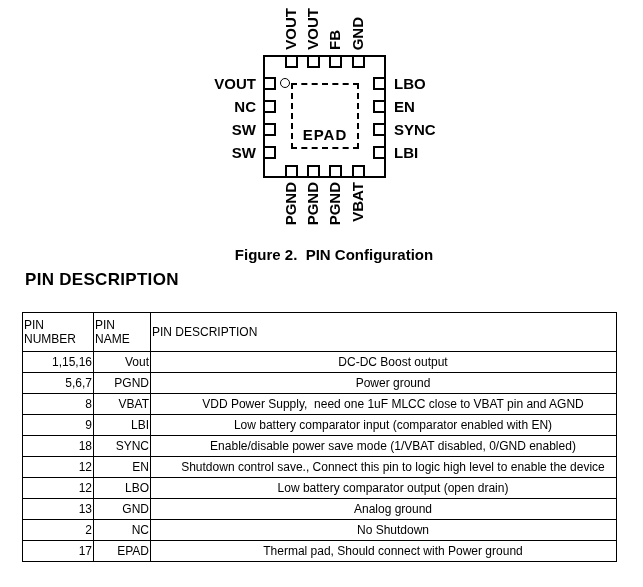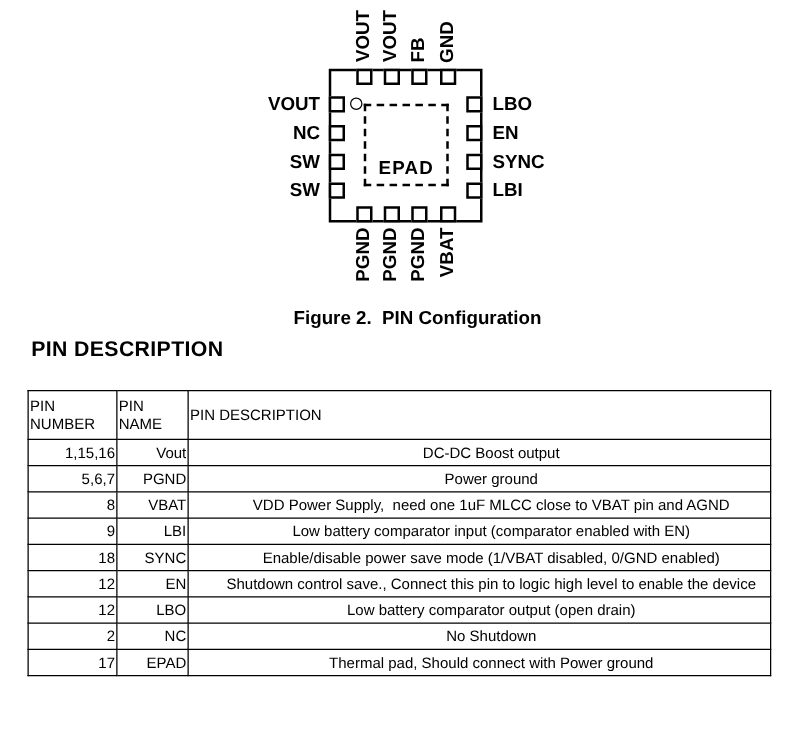--- a/index.html
+++ b/index.html
@@ -196,20 +196,25 @@
         <td class="c">12</td>
         <td class="c">EN</td>
         <td class="l">Shutdown control save., Connect this pin to logic high level to enable the device</td>
       </tr>
       <tr>
         <td class="c">12</td>
         <td class="c">LBO</td>
         <td class="l">Low battery comparator output (open drain)</td>
       </tr>
       <tr>
+        <td class="c">13</td>
+        <td class="c">GND</td>
+        <td class="l">Analog ground</td>
+      </tr>
+      <tr>
         <td class="c">2</td>
         <td class="c">NC</td>
         <td class="l">No Shutdown</td>
       </tr>
       <tr>
         <td class="c">17</td>
         <td class="c">EPAD</td>
         <td class="l">Thermal pad, Should connect with Power ground</td>
       </tr>
     </tbody>

